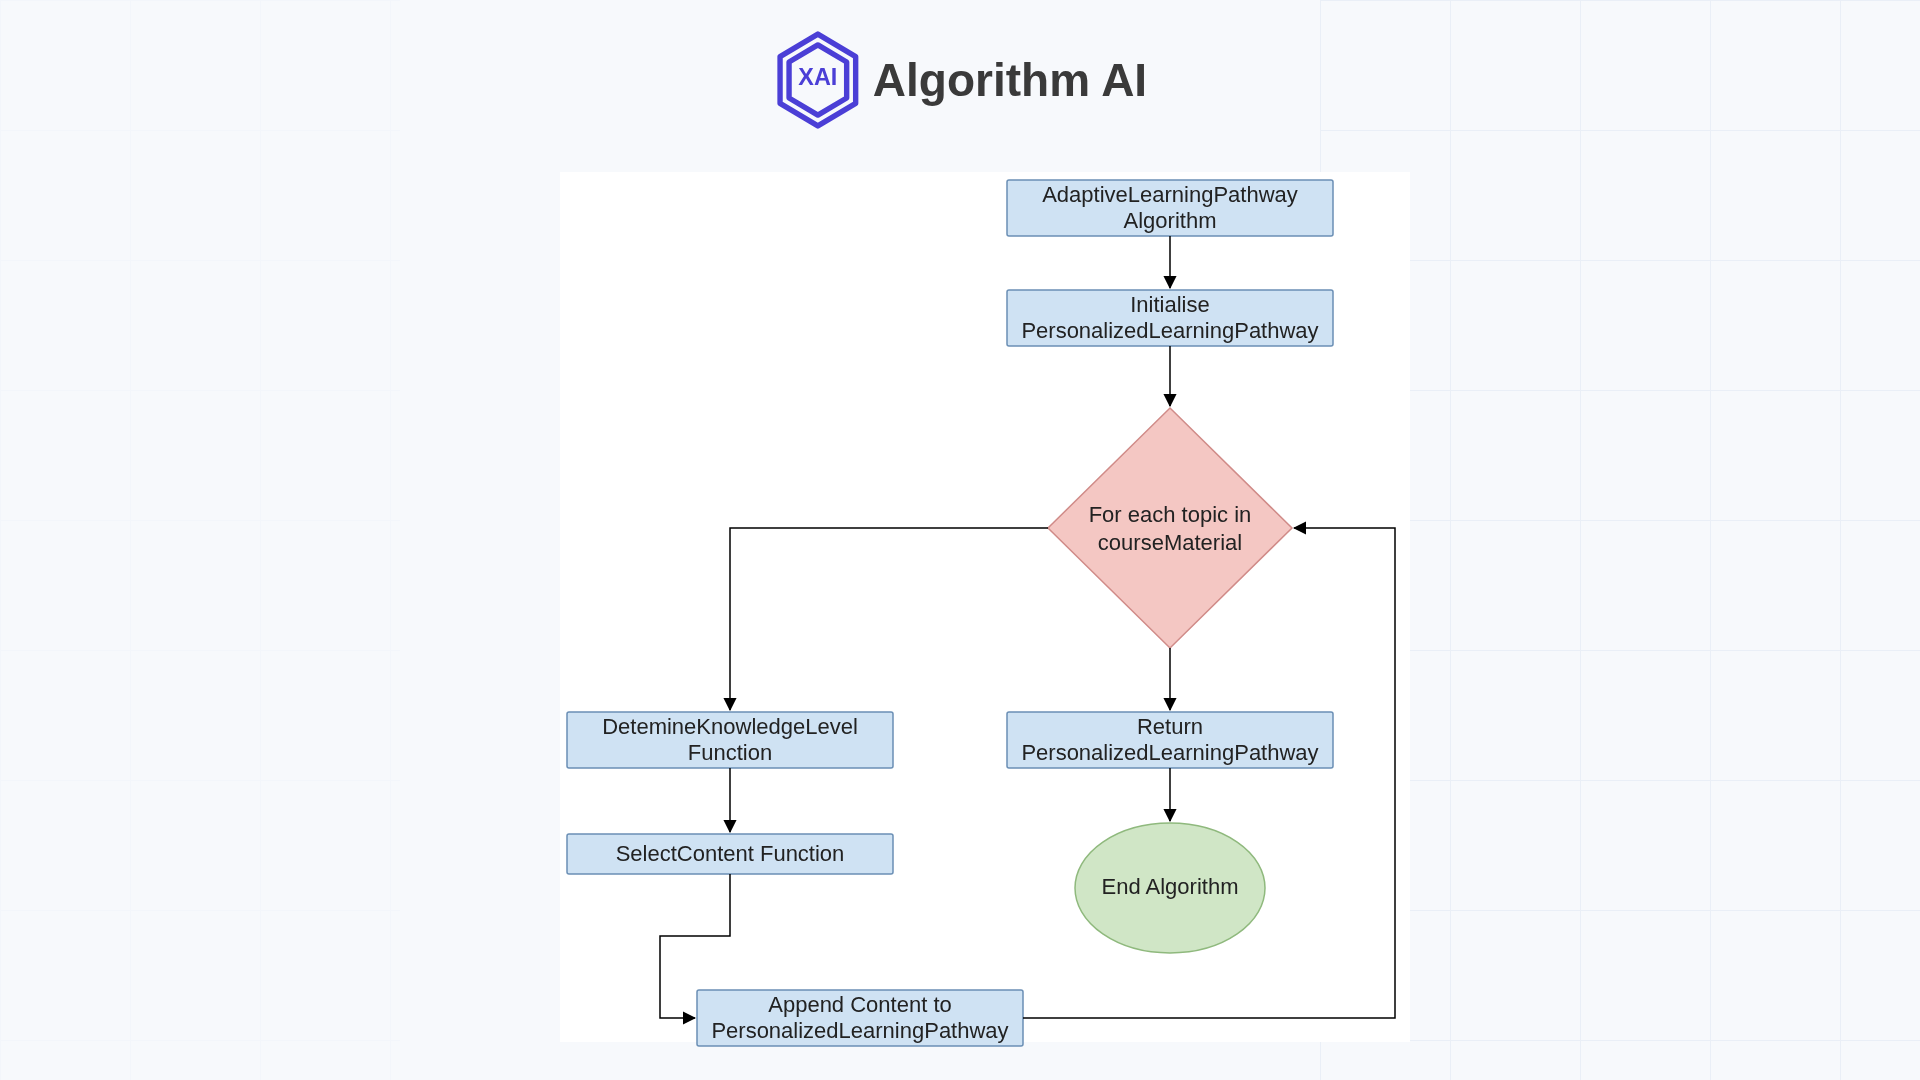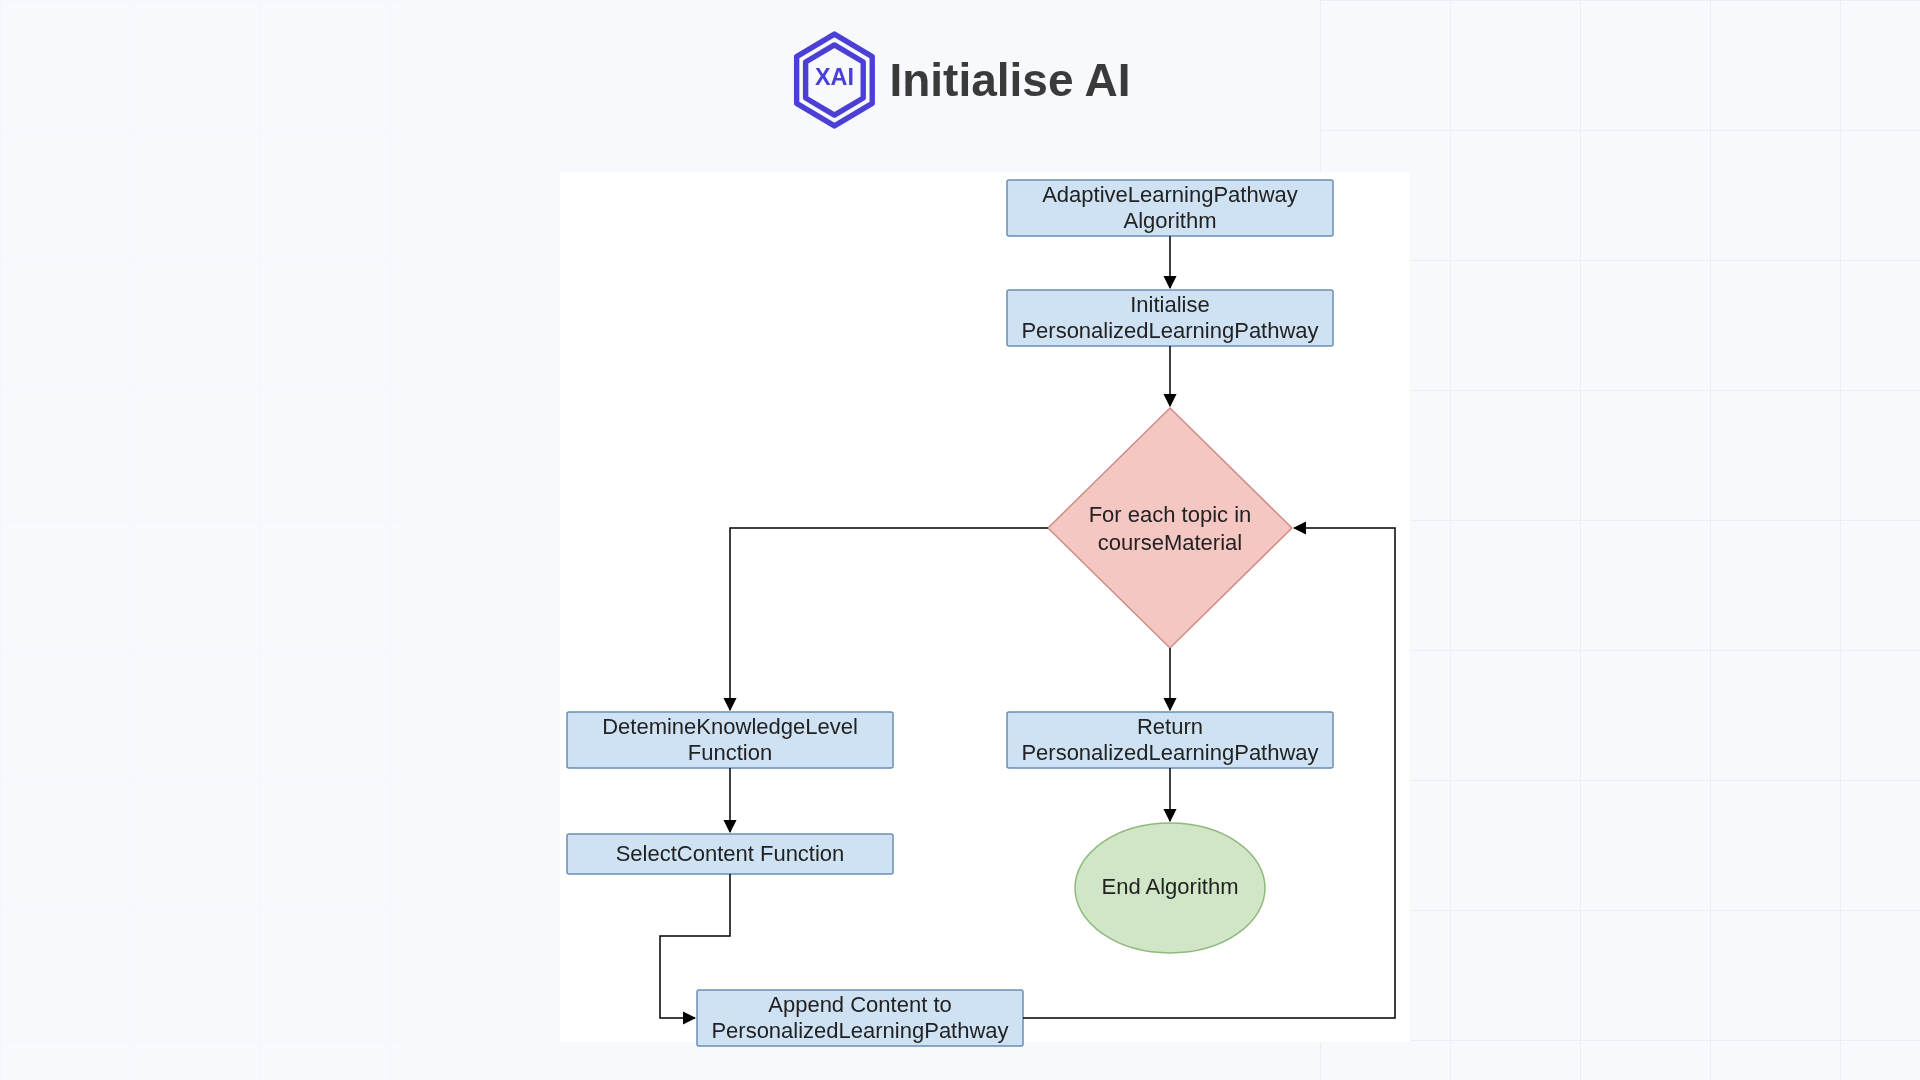--- a/index.html
+++ b/index.html
@@ -108,21 +108,21 @@
 <div class="bg-grid"></div>
 
 <div class="header">
   <svg width="90" height="100" viewBox="0 0 100 110">
     <g fill="none" stroke="#4b3fd6" stroke-width="6" stroke-linejoin="round">
       <polygon points="50,4 92,29 92,81 50,106 8,81 8,29"></polygon>
       <polygon points="50,16 82,35 82,75 50,94 18,75 18,35"></polygon>
     </g>
     <text x="50" y="60" text-anchor="middle" font-size="26" font-weight="700" fill="#4b3fd6" font-family="Arial">XAI</text>
   </svg>
-  <span class="logo-text">Initialise AI</span>
+  <span class="logo-text">Algorithm AI</span>
 </div>
 
 <div class="panel"></div>
 
 <svg class="diagram" viewBox="0 0 850 870">
   <defs>
     <marker id="arrow" viewBox="0 0 12 12" refX="11" refY="6" markerWidth="9" markerHeight="9" orient="auto-start-reverse">
       <path d="M0,0 L12,6 L0,12 Z" fill="#000"></path>
     </marker>
   </defs>

